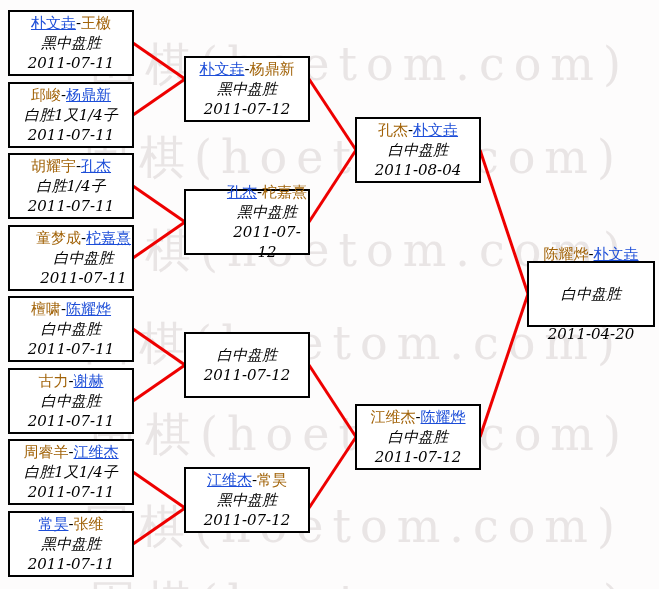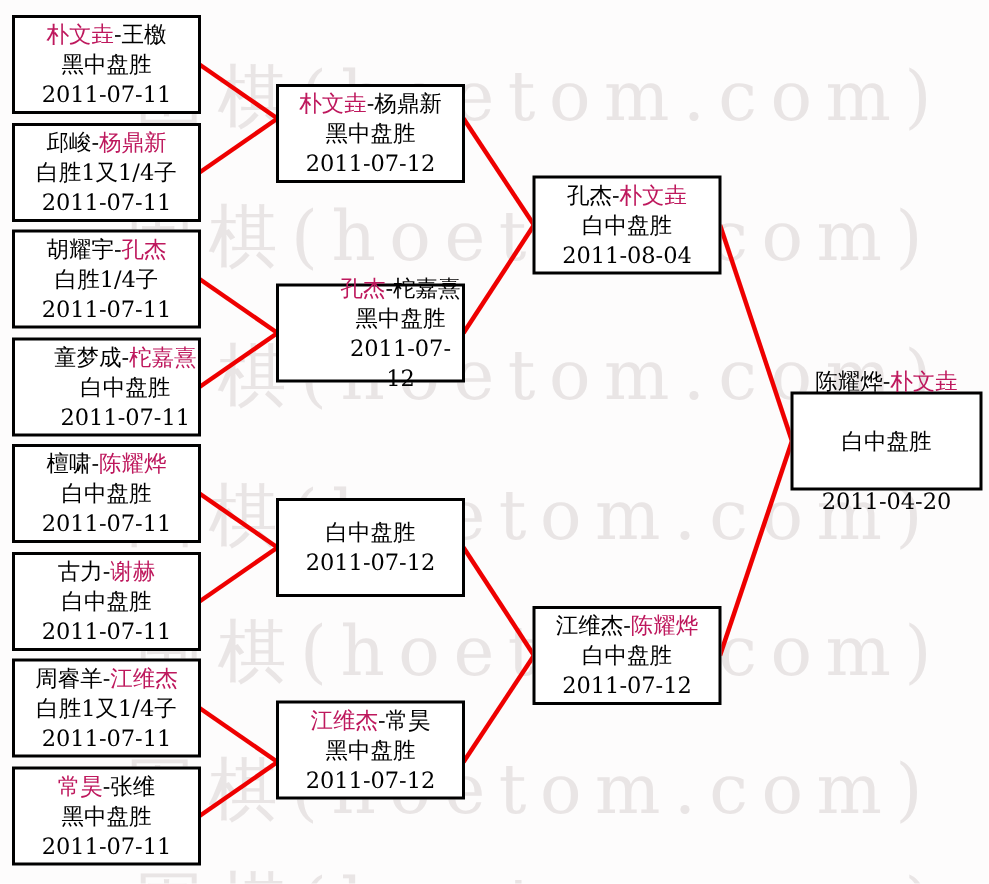--- a/index.html
+++ b/index.html
@@ -32,23 +32,23 @@
     display: flex;
     flex-direction: column;
     align-items: center;
     justify-content: center;
     text-align: center;
     font-size: 15px;
     line-height: 20px;
     color: #000;
   }
   .box .players { white-space: nowrap; }
-  .players span.blk { color: #000000; margin-top: 20px; }
-  .players span.win { color: #be185d; }
-  .box .result, .box .date { color: #000; }
+  .players span.blk { color: #a16207; margin-top: 20px; }
+  .players span.win { color: #1d4ed8; text-decoration: underline; }
+  .box .result, .box .date { color: #000; font-style: italic; }
   .box.final { width: 128px; }
 </style>
 </head>
 <body>
 
 <div id="stage">
 
   <div class="wm" style="left:90px; top:34px;">围棋(hoetom.com)</div>
   <div class="wm" style="left:84px; top:127px;">围棋(hoetom.com)</div>
   <div class="wm" style="left:90px; top:220px;">围棋(hoetom.com)</div>

